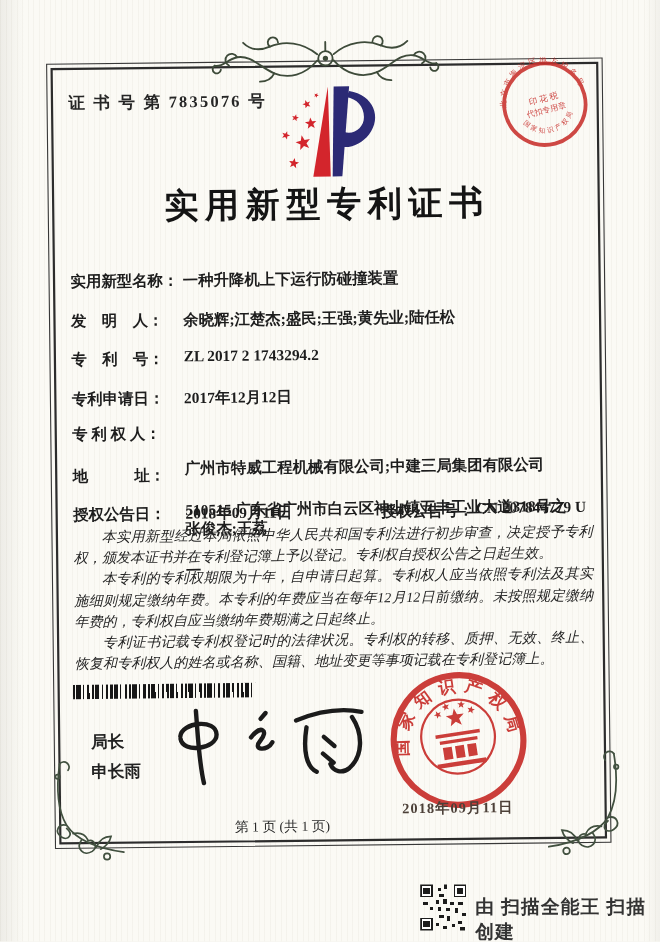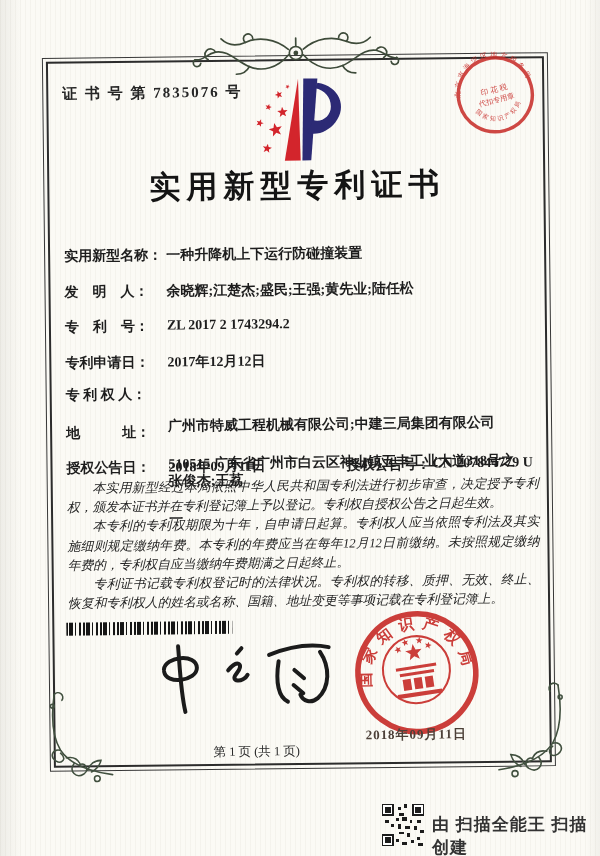--- a/index.html
+++ b/index.html
@@ -170,20 +170,24 @@
   </div>
 
   <div class="paras abs">
     <p>本实用新型经过本局依照中华人民共和国专利法进行初步审查，决定授予专利权，颁发本证书并在专利登记簿上予以登记。专利权自授权公告之日起生效。</p>
     <p>本专利的专利权期限为十年，自申请日起算。专利权人应当依照专利法及其实施细则规定缴纳年费。本专利的年费应当在每年12月12日前缴纳。未按照规定缴纳年费的，专利权自应当缴纳年费期满之日起终止。</p>
     <p>专利证书记载专利权登记时的法律状况。专利权的转移、质押、无效、终止、恢复和专利权人的姓名或名称、国籍、地址变更等事项记载在专利登记簿上。</p>
   </div>
 
   <div class="barcode abs"></div>
 
+  <div class="director abs">
+    <div>局长</div>
+    <div>申长雨</div>
+  </div>
 
   <svg class="sig abs" viewBox="0 0 215 92">
     <g transform="rotate(-4 107 46)" stroke="#1b1b1b" stroke-width="4" fill="none" stroke-linecap="round" stroke-linejoin="round">
       <path d="M22,30 C24,17 56,16 55,31 C54,44 23,46 22,32"></path>
       <path d="M38,8 C38,30 37,55 40,74"></path>
       <path d="M86,36 C96,25 103,31 94,40 C86,48 100,50 105,42"></path>
       <path d="M96,20 l5,-5"></path>
       <path d="M128,24 C150,17 170,16 188,21"></path>
       <path d="M137,31 C132,52 134,67 143,72"></path>
       <path d="M179,25 C188,41 186,61 173,71 C166,76 158,73 156,66"></path>

